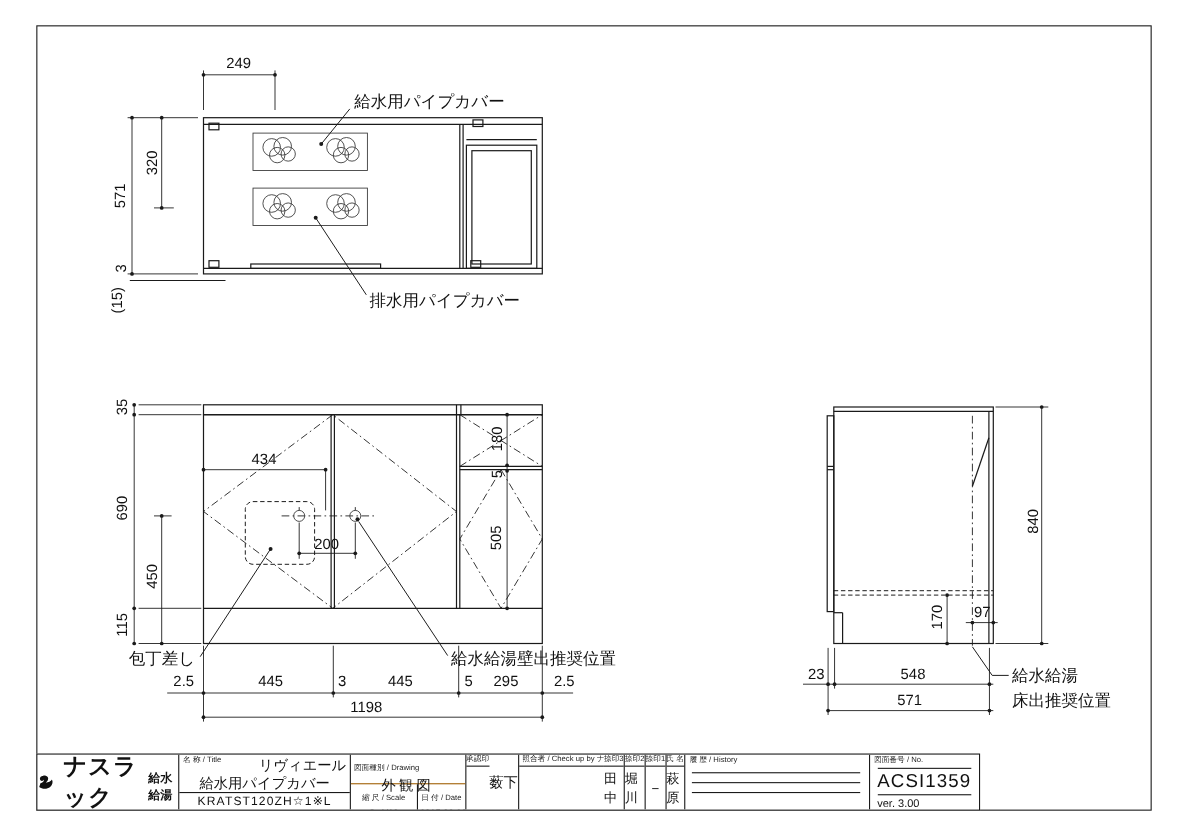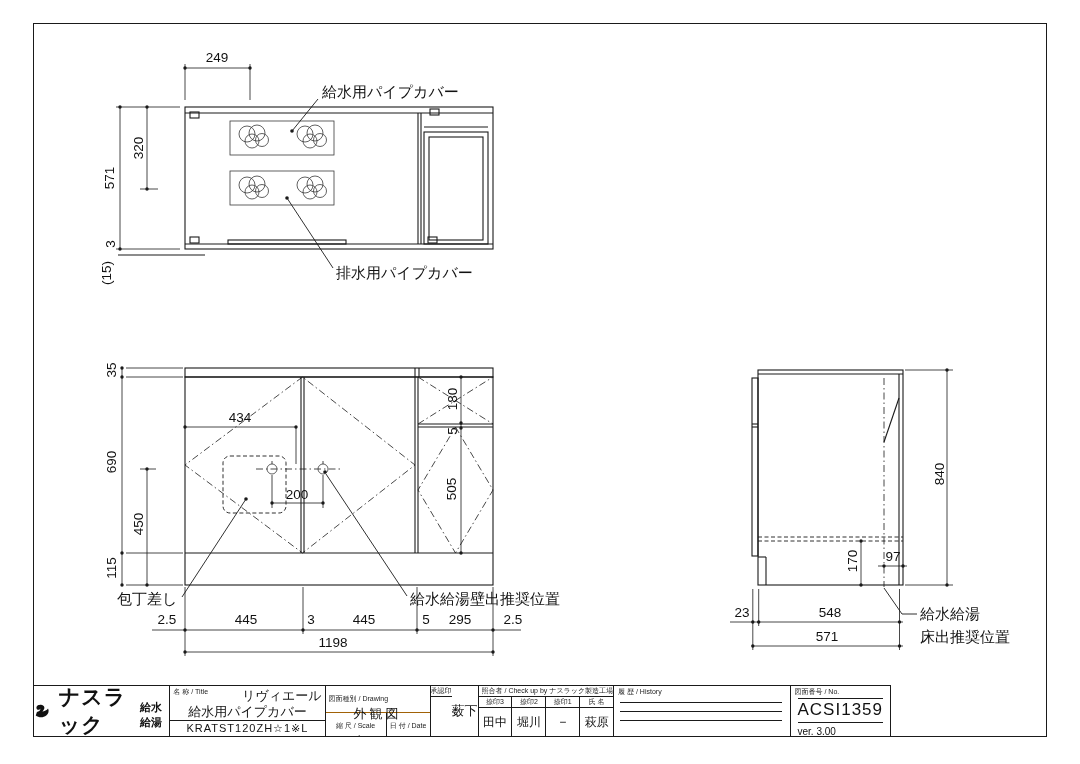--- a/index.html
+++ b/index.html
@@ -48,21 +48,21 @@
   .tb-drawing-bottom{flex:1;display:flex}
   .tb-drawing-bottom .half{box-sizing:border-box;padding:1px 2px;text-align:center}
   .tb-drawing-bottom .half.scale{width:62px;border-right:1px solid #1a1a1a}
   .tb-drawing-bottom .half.date{width:43px}
   .small-val{font-size:8.5px;margin-top:2px;white-space:nowrap}
 
   .tb-approval{width:57px;display:flex;}
   .tb-approval .hdr{height:11px;border-bottom:1px solid #1a1a1a;box-sizing:border-box;text-align:center}
   .tb-approval .val{flex:1;display:flex;align-items:center;justify-content:center}
 
-  .tb-checkup{width:151px;display:flex;flex-direction:column}
+  .tb-checkup{width:151px;display:flex;flex-direction:row}
   .tb-checkup .banner{height:11px;border-bottom:1px solid #1a1a1a;box-sizing:border-box;padding-left:3px}
   .tb-checkup .cols{flex:1;display:flex}
   .tb-checkup .col{flex:1;display:flex;flex-direction:column;border-right:1px solid #1a1a1a}
   .tb-checkup .col:last-child{border-right:none}
   .tb-checkup .col .chdr{height:11px;border-bottom:1px solid #1a1a1a;box-sizing:border-box;text-align:center}
   .tb-checkup .col .cval{flex:1;display:flex;align-items:center;justify-content:center;font-size:12px}
 
   .tb-history{width:247px;padding:1px 0 0 4px;box-sizing:border-box}
   .tb-history .hline{height:0;border-bottom:1.2px solid #1a1a1a;margin:8px 8px 0 2px}
   .tb-history .hline.first{margin-top:6px}

